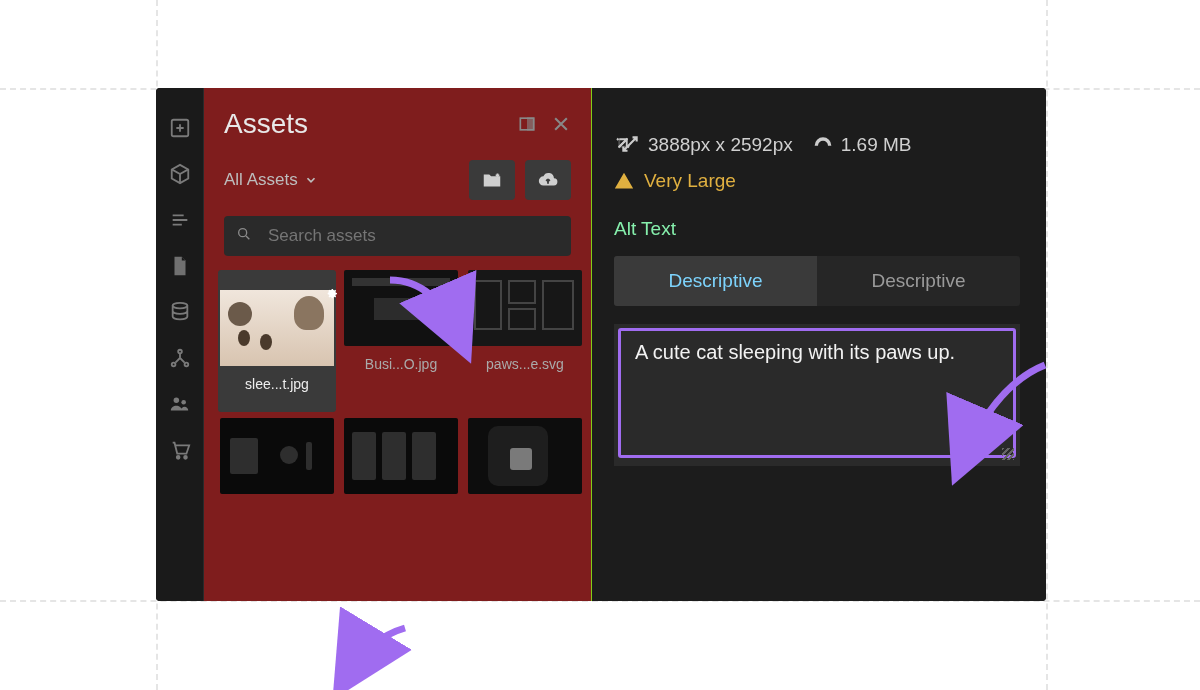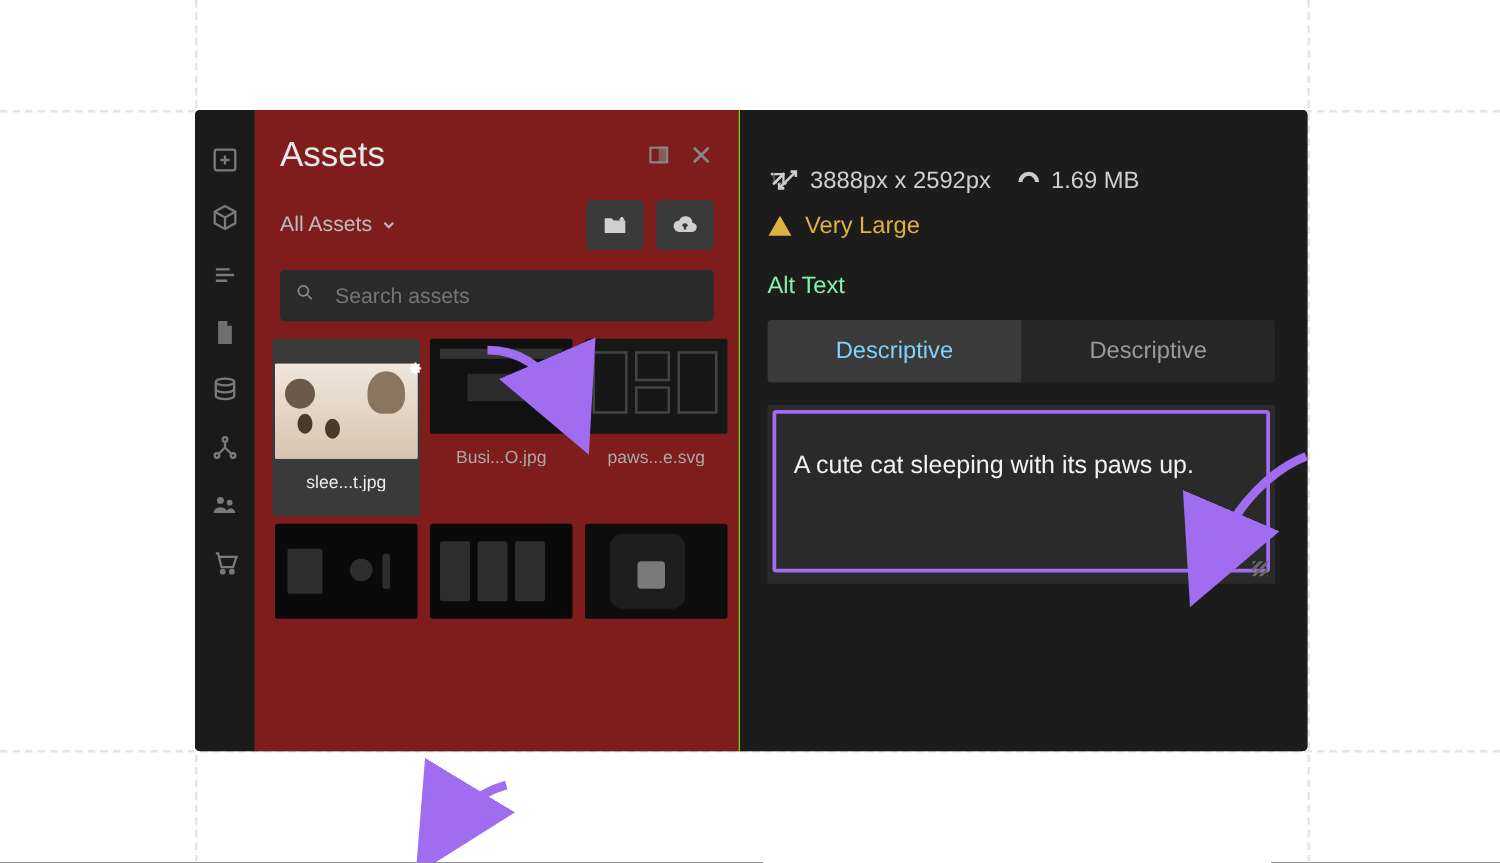--- a/index.html
+++ b/index.html
@@ -166,21 +166,21 @@
     .tab.active { background:#3a3a3a; color:#7dd3fc; }
 
     .alt-textarea {
       margin-top:18px; background:#2a2a2a; padding:4px;
       position:relative;
     }
     .alt-textarea textarea{
       width:100%; height:130px; resize:none;
       background:transparent; color:#f2f2f2; font-size:20px;
       border:3px solid #a06cf0; border-radius:3px;
-      padding:28px 14px; outline:none; font-family:inherit; line-height:1.35;
+      padding:8px 14px; outline:none; font-family:inherit; line-height:1.35;
     }
     .resizer {
       position:absolute; right:6px; bottom:6px; width:12px; height:12px;
       background: repeating-linear-gradient(135deg,#666 0 2px,transparent 2px 4px);
     }
 
     
     .arrow {
       position:absolute; pointer-events:none;
     }

